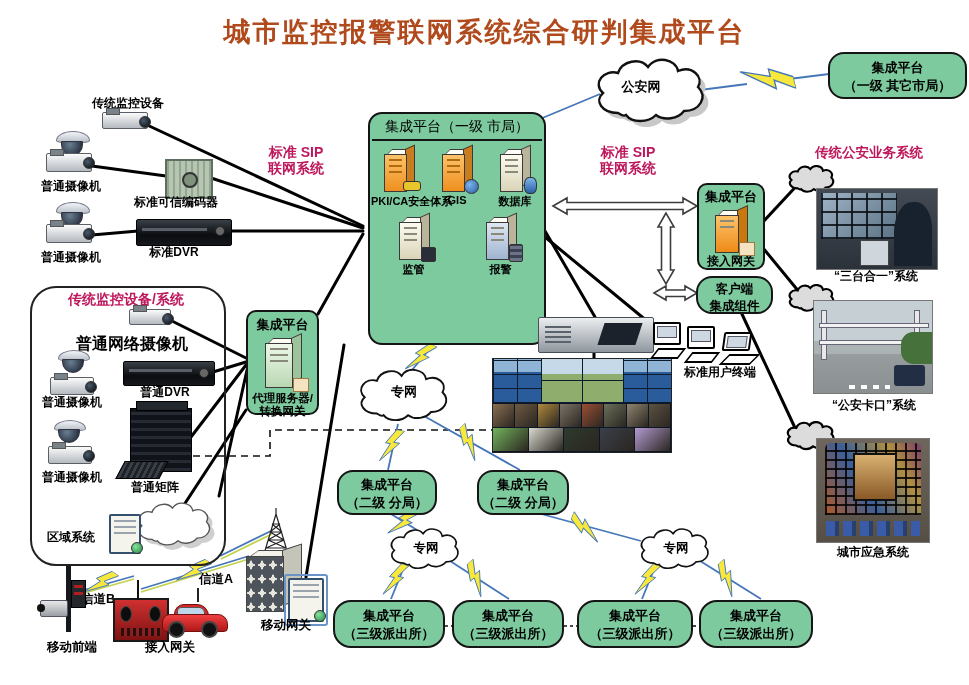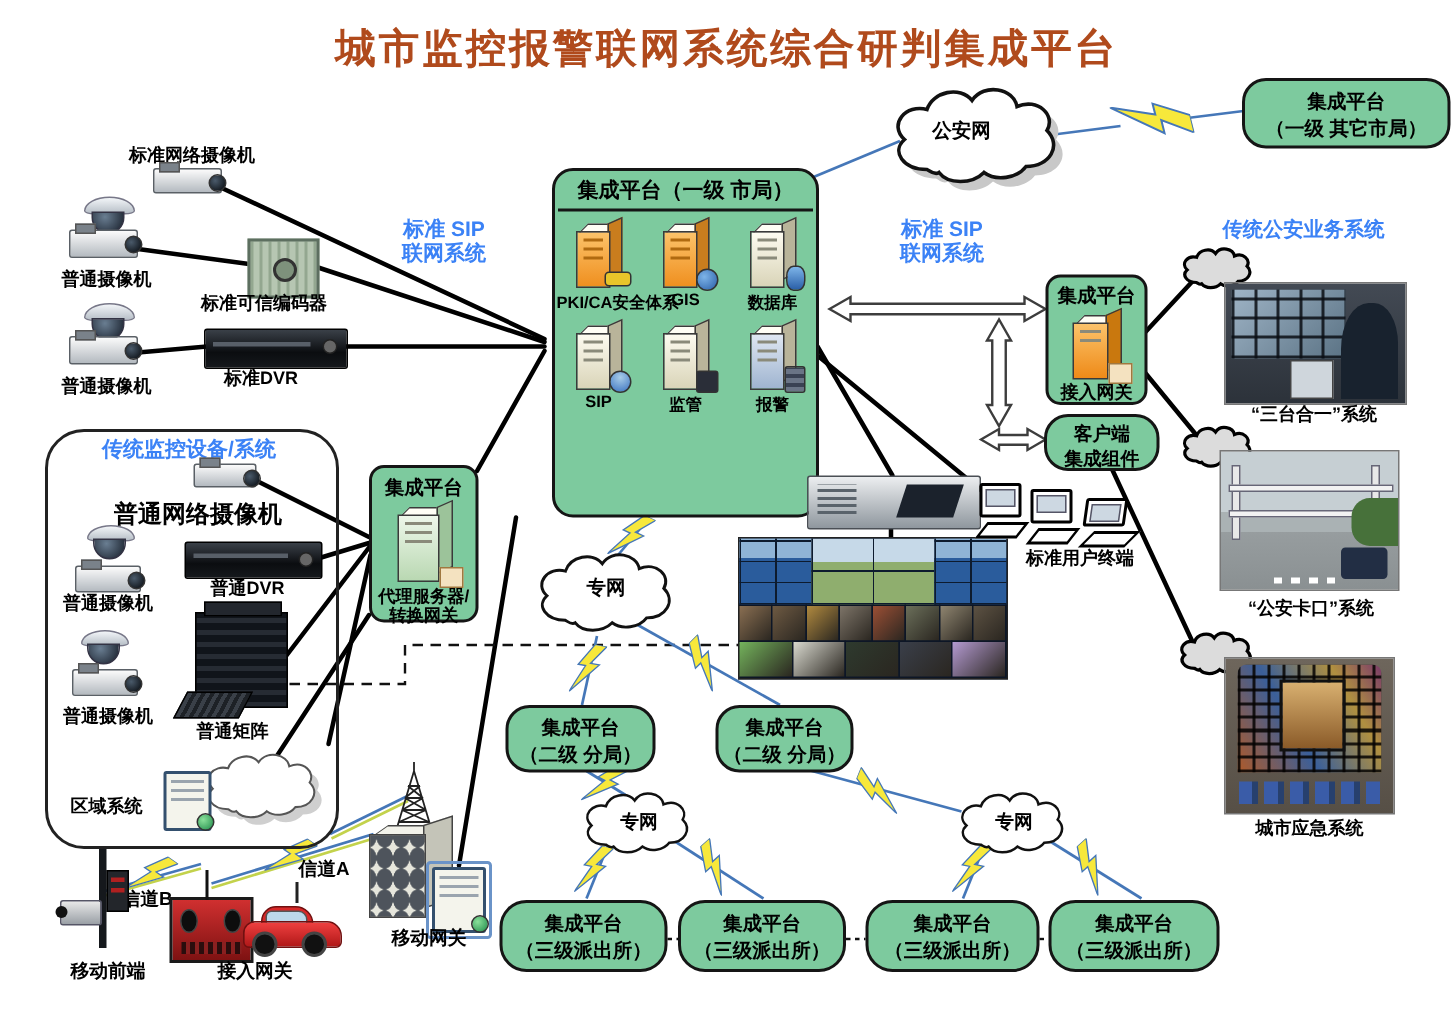--- a/index.html
+++ b/index.html
@@ -1,30 +1,30 @@
 <!DOCTYPE html>
 <html><head>
 <meta charset="utf-8">
 <style>
   html,body{margin:0;padding:0;background:#fff}
   #canvas{position:relative;width:969px;height:685px;background:#fff;overflow:hidden;
           font-family:"Liberation Sans","DejaVu Sans",sans-serif;color:#000}
   .abs{position:absolute}
   #wires{position:absolute;left:0;top:0;width:969px;height:685px}
   .lbl{position:absolute;font-weight:bold;font-size:12px;text-align:center;line-height:1.15;white-space:nowrap}
-  .red{color:#3b82f6}
+  .red{color:#be185d}
   .title{position:absolute;left:0;top:14px;width:969px;text-align:center;font-size:27px;font-weight:bold;
          color:#b04a1c;letter-spacing:2px;font-family:"Liberation Serif","DejaVu Serif",serif}
   
   .gbox{position:absolute;background:#7dca9e;border:2px solid #151515;text-align:center;
         font-weight:bold;box-sizing:border-box}
   .gbox .l1,.gbox .l2{display:block;line-height:1.35;font-size:13px}
   
   #central{border-radius:14px;padding-top:4px}
-  #central .cap{font-size:14px;font-weight:bold;border-bottom:2px solid #151515;padding-bottom:3px;margin:0 2px}
+  #central .cap{font-size:14px;font-weight:normal;border-bottom:2px solid #151515;padding-bottom:3px;margin:0 2px}
   .srow{display:flex;justify-content:space-around;align-items:flex-start;margin-top:7px}
   .server-cell{width:56px;text-align:center}
   .tower{position:relative;width:34px;height:44px;margin:0 auto}
   .t-side{position:absolute;left:23px;top:1px;width:8px;height:36px;background:#b9b49a;border:1px solid #3a3a3a;
           transform:skewY(-24deg);transform-origin:left top}
   .t-top{position:absolute;left:3px;top:1px;width:21px;height:5px;background:#fffef5;border:1px solid #3a3a3a;
          transform:skewX(-45deg);transform-origin:left bottom}
   .t-front{position:absolute;left:2px;top:6px;width:21px;height:36px;border:1px solid #3a3a3a;
            background:linear-gradient(#fdfbf0,#d9d4b8)}
   .tone-orange .t-front{background:linear-gradient(#fcc36a,#ef8f1f)}
@@ -267,21 +267,21 @@
   </svg>
 
   <div class="title">城市监控报警联网系统综合研判集成平台</div>
 
   <div class="lbl" style="left:606px;top:80px;width:70px;font-size:13px">公安网</div>
   <div class="gbox" style="left:828px;top:52px;width:139px;height:47px;border-radius:16px;padding-top:5px">
     <span class="l1">集成平台</span>
     <span class="l2">（一级 其它市局）</span>
   </div>
 
-  <div class="lbl" style="left:70px;top:97px;width:116px">标准网络摄像机</div>
+  <div class="lbl" style="left:70px;top:97px;width:116px">传统监控设备</div>
   <div class="boxcam" style="left:102px;top:112px;width:44px;height:22px">
       <div class="vf"></div>
       <div class="body"></div>
       <div class="lens"></div>
     </div>
   <div class="dome" style="left:56px;top:131px;width:32px;height:22px">
       <div class="cap"></div>
       <div class="glass"></div>
     </div>
   <div class="boxcam" style="left:46px;top:153px;width:44px;height:24px">
@@ -418,33 +418,20 @@
     <div class="srow" id="srow2">
         <div class="server-cell">
           <div class="tower tone-cream">
             <div class="t-top"></div>
             <div class="t-side"></div>
             <div class="t-front">
               <i></i>
               <i></i>
               <i></i>
             </div>
-            <span class="emblem em-person"></span>
-          </div>
-          <div class="srv-label">SIP</div>
-        </div>
-        <div class="server-cell">
-          <div class="tower tone-cream">
-            <div class="t-top"></div>
-            <div class="t-side"></div>
-            <div class="t-front">
-              <i></i>
-              <i></i>
-              <i></i>
-            </div>
             <span class="emblem em-monitor"></span>
           </div>
           <div class="srv-label">监管</div>
         </div>
         <div class="server-cell">
           <div class="tower tone-blue">
             <div class="t-top"></div>
             <div class="t-side"></div>
             <div class="t-front">
               <i></i>

